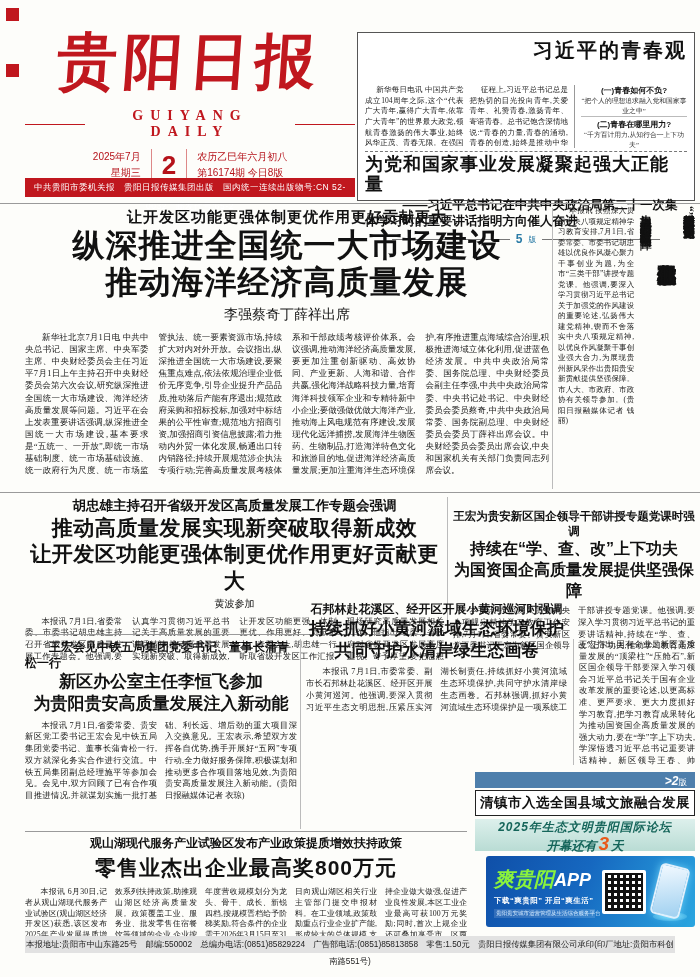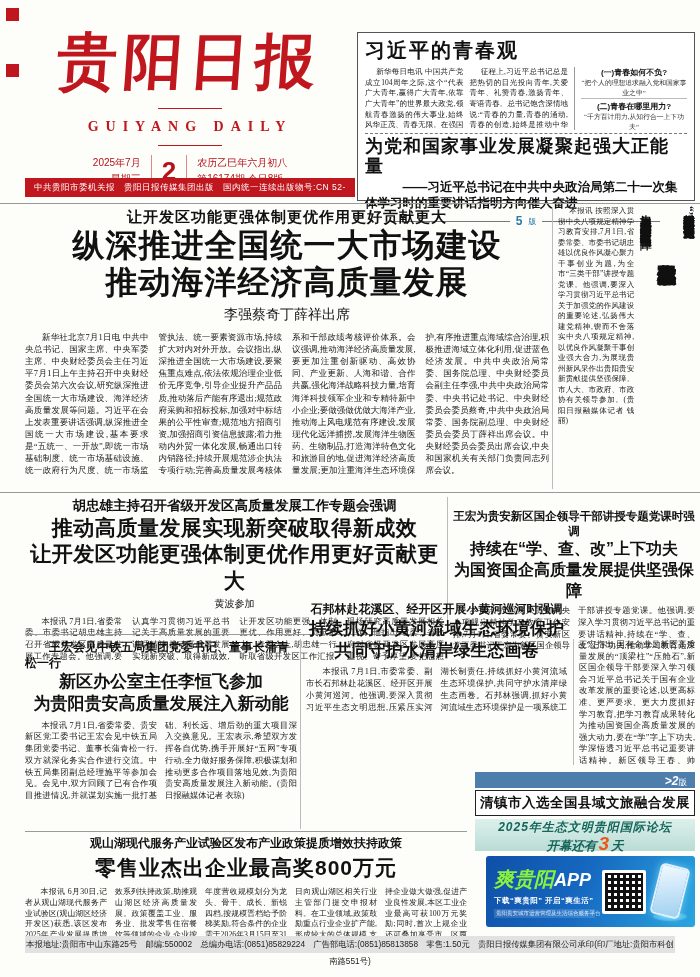--- a/index.html
+++ b/index.html
@@ -6,34 +6,34 @@
   .page{position:relative;width:700px;height:977px;background:#fdfdfa;overflow:hidden;
         font-family:"Liberation Sans","DejaVu Sans",sans-serif;color:#111;}
   .abs{position:absolute;}
   .rule{background:#9a9a9a;}
   
   .mark{position:absolute;width:13px;height:13px;background:#c0171e;}
   
   #masthead{left:25px;top:6px;width:330px;height:168px;text-align:center;}
   .mh-title{font-family:"Liberation Serif","DejaVu Serif",serif;font-size:60px;font-weight:bold;
             color:#c0171e;letter-spacing:6px;line-height:1;padding-top:26px;transform:skewX(-4deg);}
-  .mh-en-row{margin-top:16px;display:flex;align-items:center;justify-content:center;gap:10px;flex-direction:column;}
+  .mh-en-row{margin-top:16px;display:flex;align-items:center;justify-content:center;gap:10px;}
   .mh-line{width:64px;height:1px;background:#c0171e;}
   .mh-en{font-family:"Liberation Serif","DejaVu Serif",serif;font-size:14px;font-weight:bold;
          color:#c0171e;letter-spacing:7px;}
   .mh-date-row{margin-top:9px;display:flex;align-items:stretch;justify-content:center;gap:10px;color:#b5121a;font-size:10px;}
   .d-left{text-align:right;line-height:1.6;}
   .d-day{font-size:26px;font-weight:bold;padding:0 10px;border-left:1px solid #d88;border-right:1px solid #d88;
          display:flex;align-items:center;}
   .d-right{text-align:left;line-height:1.6;}
   #infobar{left:25px;top:178px;width:330px;height:19px;background:#c0171e;color:#fff;
            font-size:8.5px;line-height:19px;text-align:center;letter-spacing:0.5px;}
   
   #youthbox{left:357px;top:32px;width:338px;height:169px;border:1px solid #555;padding:3px 7px;box-sizing:border-box;background:#fff;}
-  .yb-title{font-size:20px;font-weight:900;text-align:left;letter-spacing:2px;margin:1px 0 3px;}
+  .yb-title{font-size:20px;font-weight:900;text-align:right;letter-spacing:2px;margin:1px 0 21px;}
   .yb-cols{display:flex;gap:6px;height:63px;overflow:hidden;}
   .yb-col{flex:1;font-size:7.5px;line-height:1.42;text-align:justify;color:#222;
           font-family:"Liberation Serif","DejaVu Serif",serif;text-indent:1.5em;}
   .yb-qa{width:106px;border-left:1px solid #999;padding-left:6px;display:flex;flex-direction:column;justify-content:space-between;}
   .qa-item{text-align:center;}
   .qa-item + .qa-item{border-top:1px solid #bbb;padding-top:2px;}
   .qa-q{font-size:8px;font-weight:bold;}
   .qa-a{font-size:6.8px;color:#333;font-family:"Liberation Serif","DejaVu Serif",serif;}
   .yb-divider{border-top:1px dashed #777;margin:3px 0 3px;}
   .yb-headline{font-size:18px;font-weight:900;letter-spacing:1px;line-height:1.1;}

